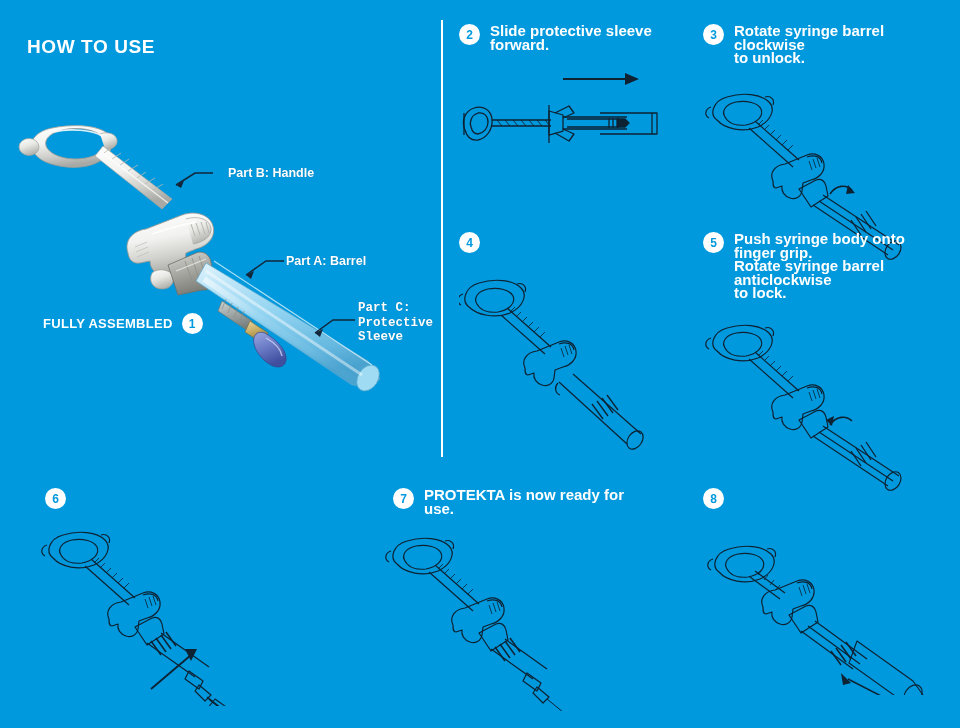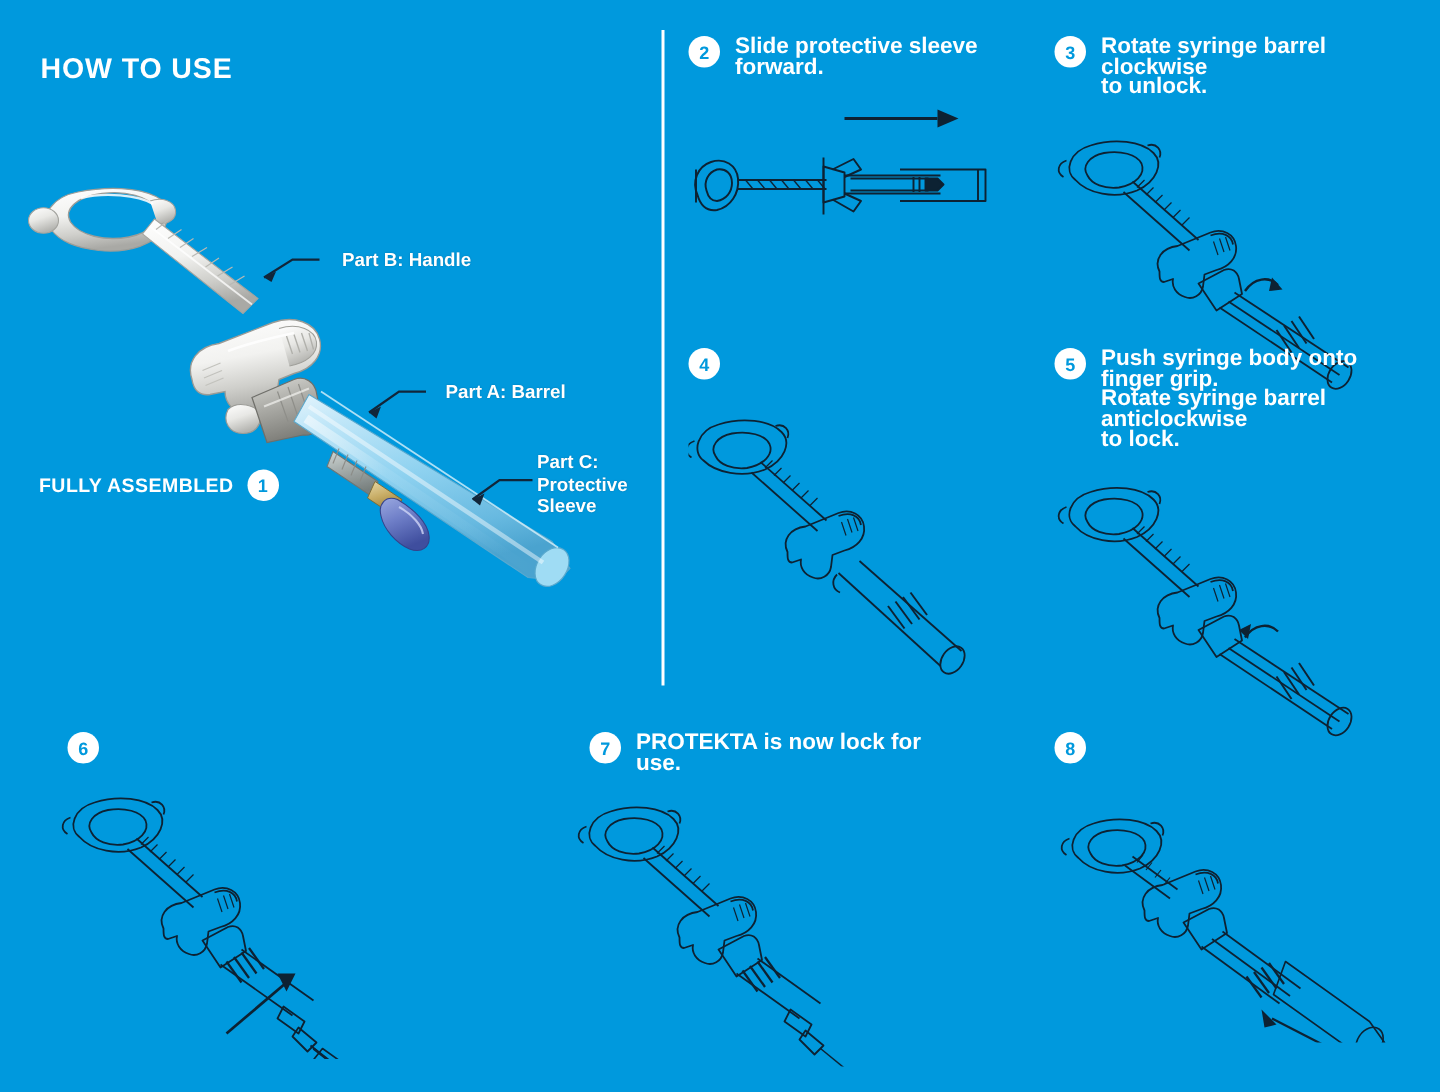--- a/index.html
+++ b/index.html
@@ -44,39 +44,39 @@
     margin-left:10px;
     color:#ffffff;
     font-size:15px;font-weight:bold;
     line-height:13.6px;
     white-space:pre-line;
   }
   .art{position:relative;margin-top:4px;}
 
   
   .assembled{
-    position:absolute;left:26px;top:313px;
+    position:absolute;left:43px;top:313px;
     display:flex;align-items:center;text-align:center;
   }
   .assembled .lab{
     color:#ffffff;font-size:13px;font-weight:bold;letter-spacing:0.3px;
   }
   .assembled .badge{margin-left:9px;width:21px;height:21px;font-size:12px;}
 
   
   .callout{
     position:absolute;
     color:#ffffff;font-size:12.5px;font-weight:bold;
     line-height:14.5px;
     white-space:pre-line;
     text-shadow:0 0 1px rgba(0,40,70,.35);
   }
   .cal-b{left:228px;top:166px;}
-  .cal-a{left:297px;top:254px;}
-  .cal-c{left:358px;top:301px;}
+  .cal-a{left:286px;top:254px;}
+  .cal-c{left:358px;top:301px;font-family:Liberation Mono, monospace;}
 
   
   .hero{position:absolute;left:0px;top:95px;}
   .leaders{position:absolute;left:0;top:0;pointer-events:none;}
 </style>
 </head>
 <body style="background: rgb(0, 153, 221);">
 
 <div class="page">
 
@@ -499,21 +499,21 @@
       <g>
         <path d="M170,178 L206,206" stroke="#0d2233" stroke-width="1.8" fill="none"></path>
         <path d="M212,200 L212,213 L200,208 Z" fill="#0d2233"></path>
       </g>
     </svg>
   </div>
 
   <div class="step" style="left:393px;top:488px;width:240px;">
     <div class="step-head">
       <span class="badge">7</span>
-      <span class="step-text">PROTEKTA is now lock for use.</span>
+      <span class="step-text">PROTEKTA is now ready for use.</span>
     </div>
     <svg class="art" width="240" height="180" viewBox="0 0 240 180" style="margin-top:16px;margin-left:-10px">
       <g stroke="#0d2233" fill="none" stroke-width="1.2" stroke-linejoin="round">
         <path d="M14,33 C6,27 10,14 24,10 C40,5 58,7 66,15 C73,22 68,34 55,40
                  C40,46 22,42 14,33 Z"></path>
         <path d="M22,30 C18,24 23,17 33,15 C44,13 55,16 58,22 C61,29 54,36 43,38
                  C33,39 25,36 22,30 Z"></path>
         <path d="M8,20 C2,22 1,28 6,31"></path>
         <path d="M62,10 C68,8 72,13 70,18"></path>
         <path d="M52,34 L96,73"></path>

